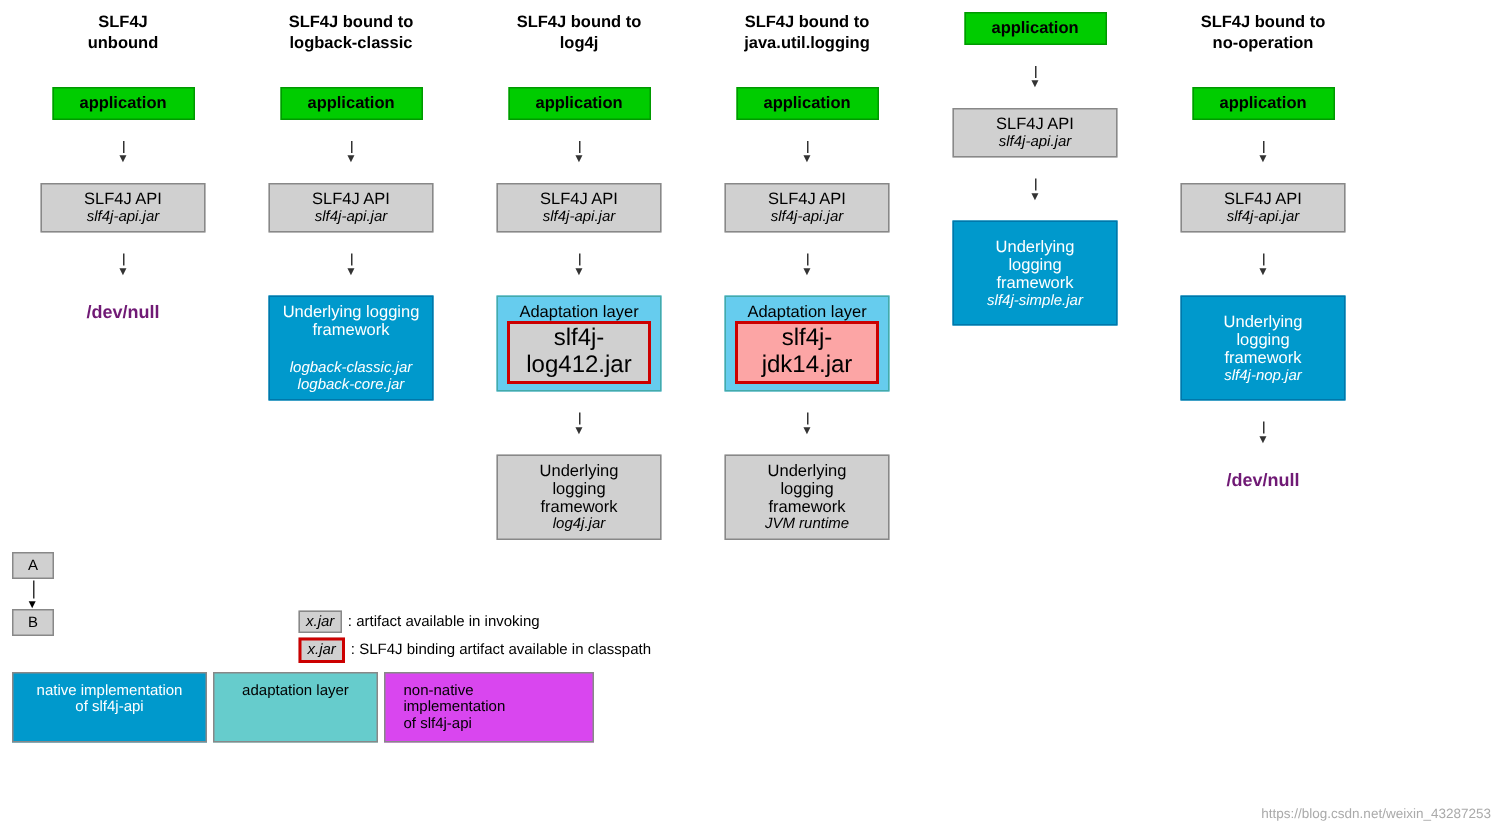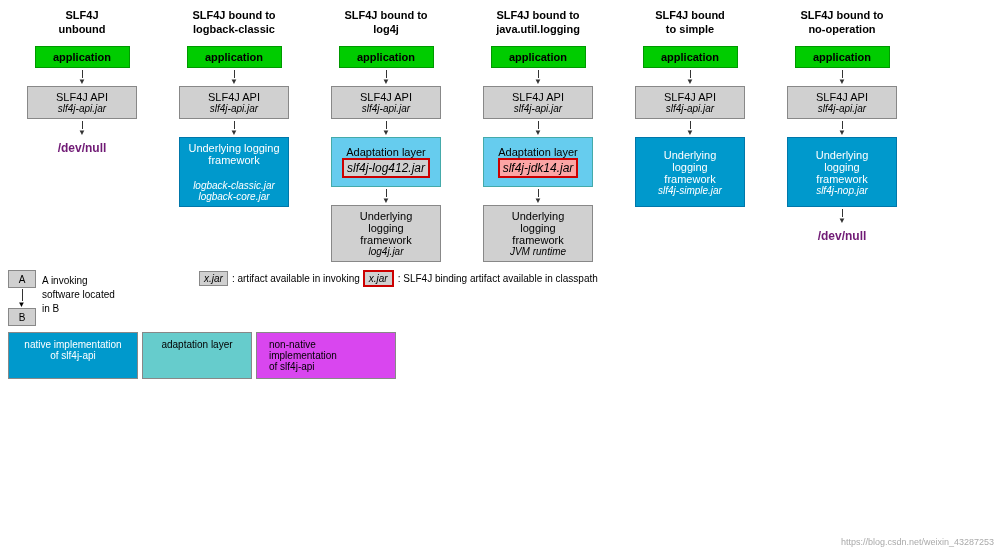--- a/index.html
+++ b/index.html
@@ -22,21 +22,21 @@
       flex-direction: row;
       gap: 4px;
       align-items: flex-start;
       margin-bottom: 8px;
     }
     .column {
       display: flex;
       flex-direction: column;
       align-items: center;
       width: 148px;
-      gap: 0;
+      gap: 12px;
     }
     .col-title {
       font-weight: bold;
       font-size: 11px;
       text-align: center;
       margin-bottom: 6px;
       min-height: 32px;
       line-height: 1.3;
     }
     .box-green {
@@ -79,22 +79,21 @@
       padding: 4px 6px;
       width: 110px;
       font-size: 11px;
     }
     .box-blue-dark .jar-text {
       font-style: italic;
       font-size: 10px;
       color: #fff;
     }
     .box-blue-light .jar-text {
-      font-style: italic;
-      font-size: 12px;
+      font-size: 16px;
     }
     .box-red-border {
       border: 2px solid #cc0000 !important;
     }
     .arrow-down {
       width: 110px;
       display: flex;
       flex-direction: column;
       align-items: center;
       height: 18px;
@@ -207,22 +206,20 @@
       <div class="arrow-down"></div>
       <div class="box-gray" style="min-height:55px; display:flex; flex-direction:column; justify-content:center; align-items:center;">
         <div style="white-space:pre-line;">Underlying
 logging
 framework</div>
         <div class="jar-text">JVM runtime</div>
       </div>
     </div>
 
     <div class="column">
-      <div class="col-title" style="white-space:pre-line">SLF4J bound
-to simple</div>
       <div class="box-green">application</div>
       <div class="arrow-down"></div>
       <div class="box-gray">
         <div>SLF4J API</div>
         <div class="jar-text">slf4j-api.jar</div>
       </div>
       <div class="arrow-down"></div>
       <div class="box-blue-dark" style="min-height:70px; display:flex; flex-direction:column; justify-content:center; align-items:center;">
         <div style="white-space:pre-line; font-size:11px;">Underlying
 logging
@@ -255,26 +252,23 @@
   <div style="display:flex; flex-direction:row; align-items:flex-start; margin-top:2px; gap:16px;">
 
     <div style="display:flex; flex-direction:row; align-items:flex-start; gap:6px; min-width:175px;">
       <div style="display:flex; flex-direction:column; align-items:center; gap:1px;">
         <div style="width:28px; height:18px; border:1px solid #888; background:#d0d0d0; display:flex; align-items:center; justify-content:center; font-size:10px;">A</div>
         <div style="width:1px; height:12px; background:#333; position:relative;">
           <span style="position:absolute; bottom:-8px; left:-4px; font-size:8px;">▼</span>
         </div>
         <div style="width:28px; height:18px; border:1px solid #888; background:#d0d0d0; display:flex; align-items:center; justify-content:center; font-size:10px; margin-top:6px;">B</div>
       </div>
-      <div style="font-size:10px; line-height:1.4; padding-top:4px; white-space:pre-line;">A invoking
-software located
-in B</div>
-    </div>
-
-    <div style="display:flex; flex-direction:row; gap:3px;">
+    </div>
+
+    <div style="display:flex; flex-direction:column; gap:3px;margin-top:39px;">
       <div style="display:flex; align-items:center; gap:4px; font-size:10px;">
         <span style="background:#d0d0d0; border:1px solid #888; padding:1px 4px; font-style:italic; font-size:10px;">x.jar</span>
         <span>: artifact available in invoking</span>
       </div>
       <div style="display:flex; align-items:center; gap:4px; font-size:10px;">
         <span style="background:#d0d0d0; border:2px solid #cc0000; padding:1px 4px; font-style:italic; font-size:10px;">x.jar</span>
         <span>: SLF4J binding artifact available in classpath</span>
       </div>
     </div>
   </div>

